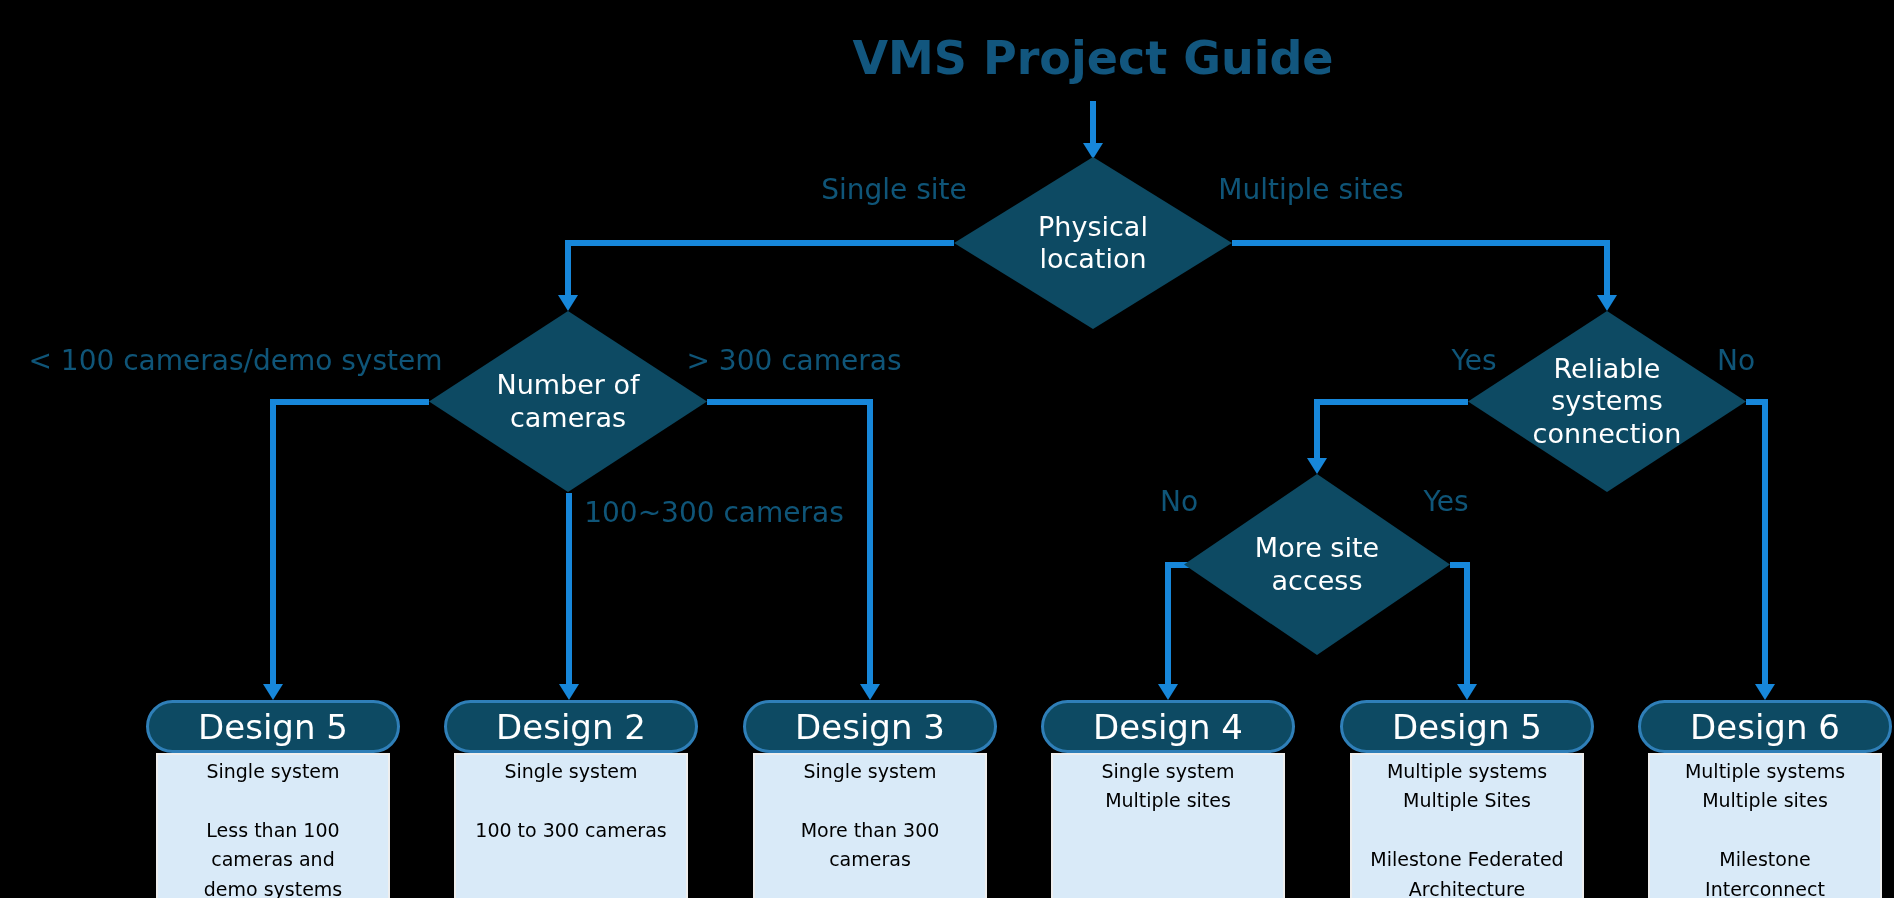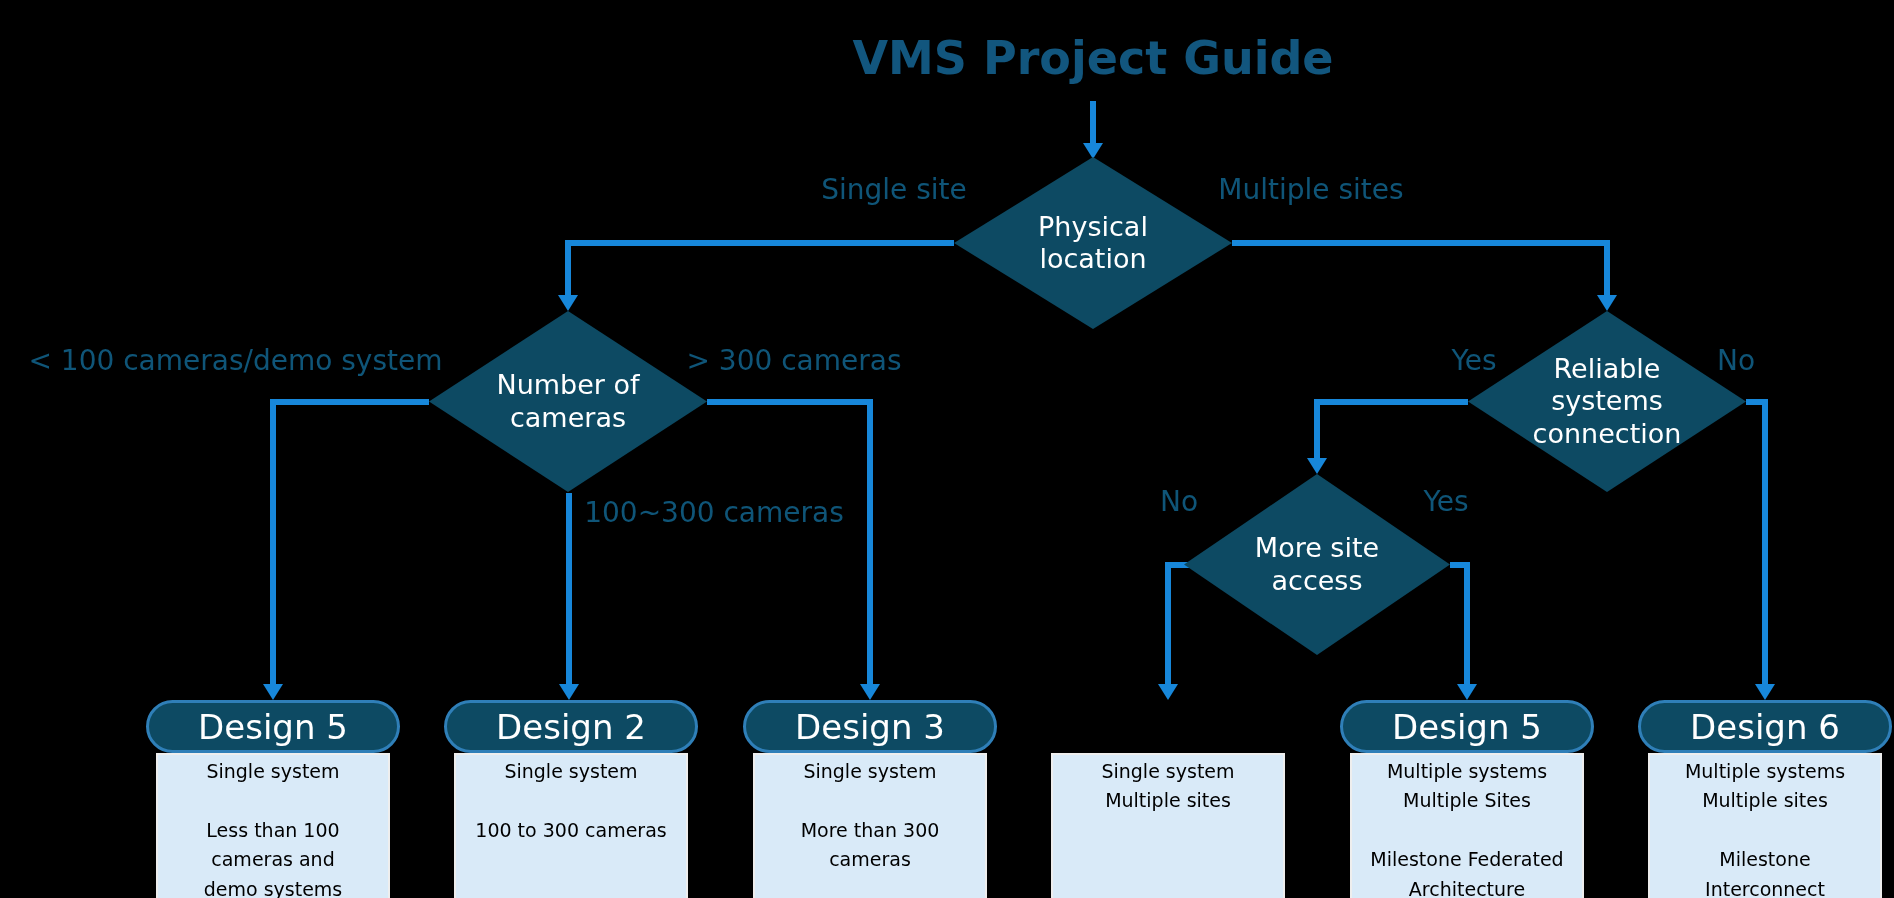--- a/index.html
+++ b/index.html
@@ -171,20 +171,23 @@
     <div class="design-header">
       <span>Design 3</span>
     </div>
     <div class="design-body">Single system
 
 More than 300
 cameras</div>
   </div>
 
   <div class="design-card" style="left:1041px;">
+    <div class="design-header">
+      <span>Design 4</span>
+    </div>
     <div class="design-body">Single system
 Multiple sites</div>
   </div>
 
   <div class="design-card" style="left:1340px;">
     <div class="design-header">
       <span>Design 5</span>
     </div>
     <div class="design-body">Multiple systems
 Multiple Sites

